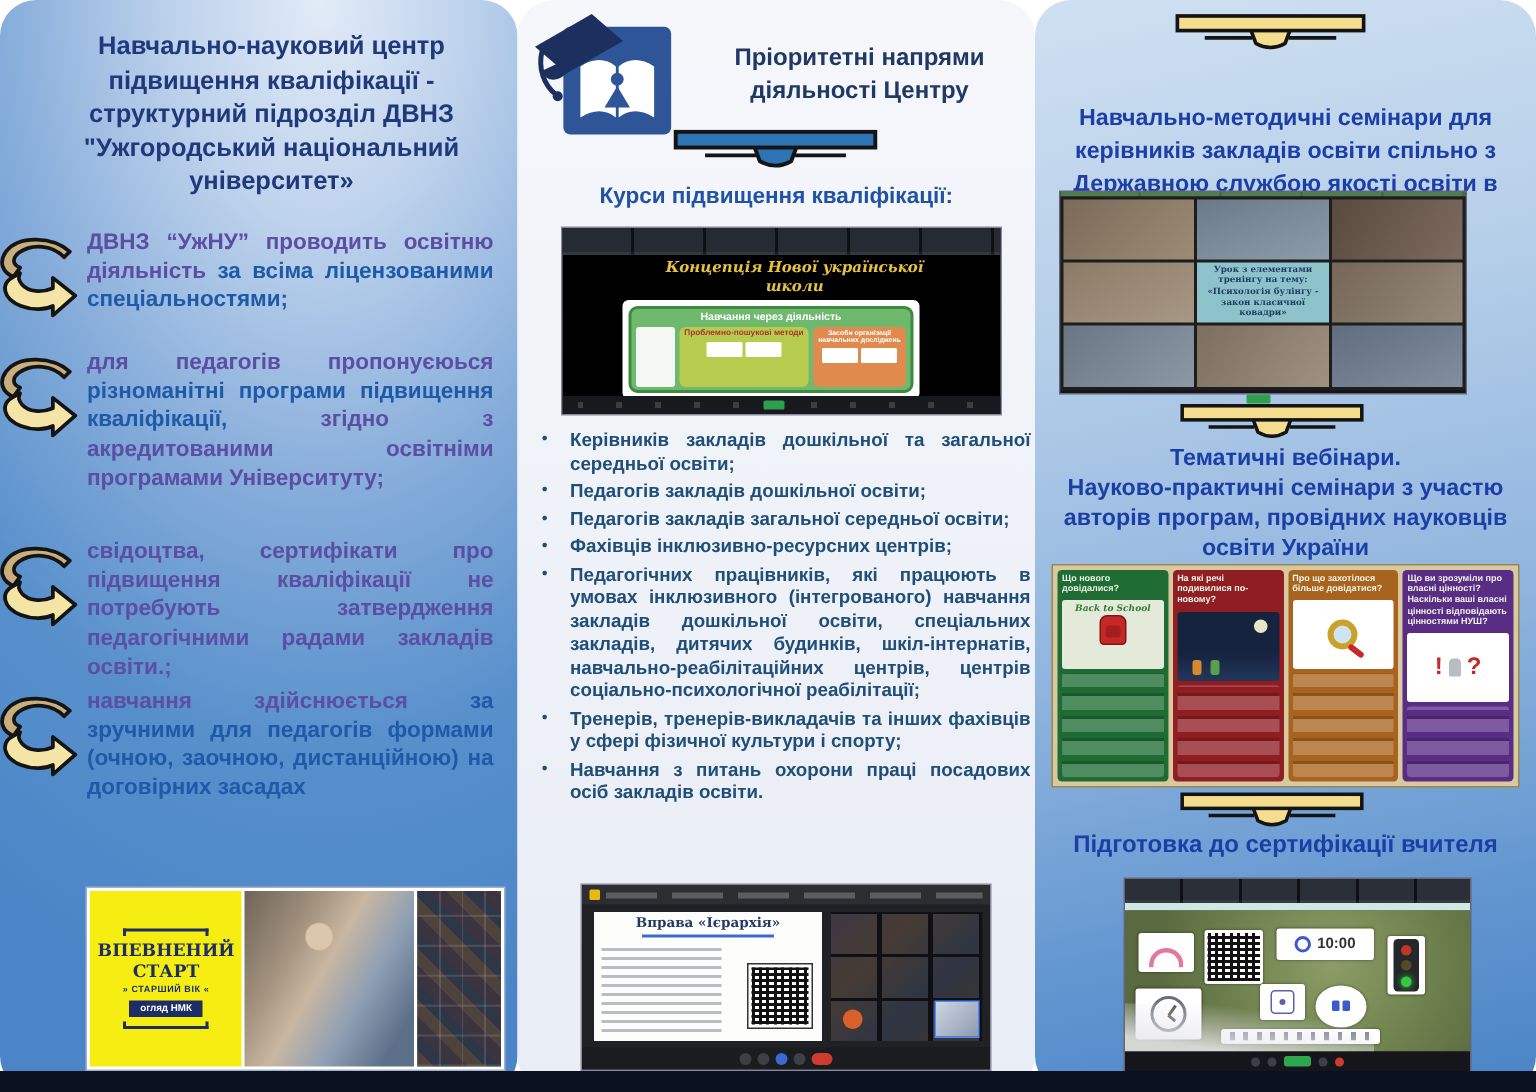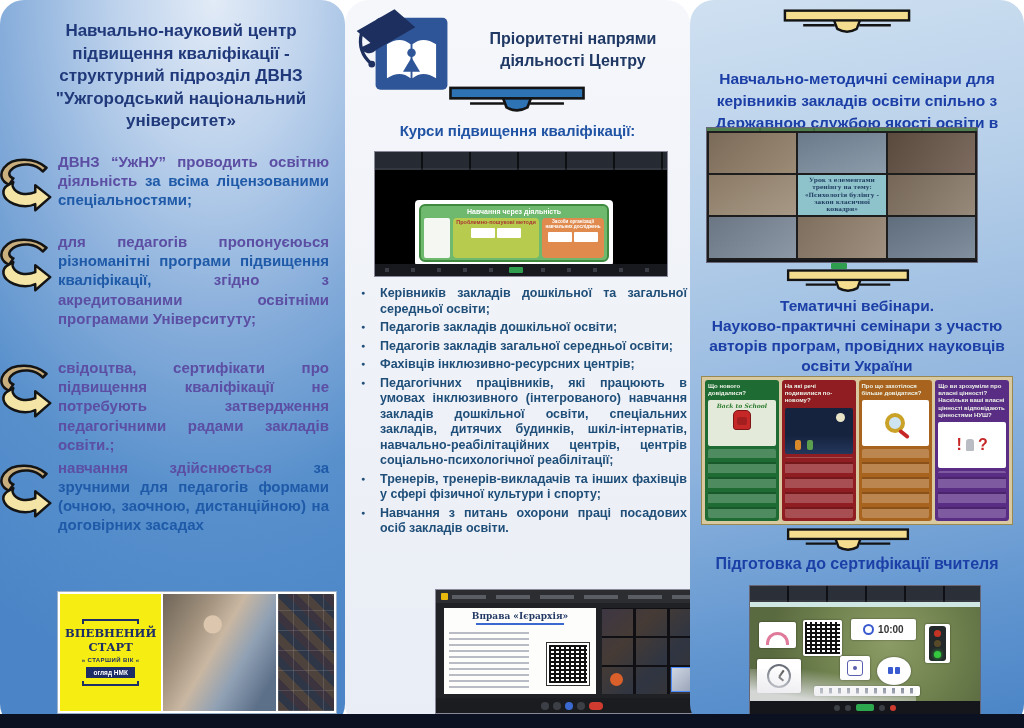--- a/index.html
+++ b/index.html
@@ -77,21 +77,21 @@
     background-size:100% 4px; background-position:10px 4px; background-repeat:no-repeat; }
   .zs-green { position:absolute; left:46%; bottom:3px; width:14px; height:6px; background:#2f9e4f; border-radius:1px; }
 
   .course-list { position:absolute; left:10px; top:286px; width:332px; }
   .course-list ul { list-style:none; }
   .course-list li { position:relative; padding-left:25px; margin-bottom:3px;
     color:#1f4e79; font-weight:bold; font-size:12.5px; line-height:1.24; text-align:justify; }
   .course-list li::before { content:"●"; position:absolute; left:6px; top:3px; font-size:7px; color:#1f4e79; }
 
   .meet-shot { position:absolute; left:43px; top:590px; width:272px; height:123px;
-    background:#202124; box-shadow:0 0 0 1px #889; overflow:hidden;margin-left:48px; }
+    background:#202124; box-shadow:0 0 0 1px #889; overflow:hidden; }
   .ms-topbar { height:13px; background:#2b2d31; display:flex; align-items:center; gap:4px; padding:0 5px; }
   .ms-ico { width:7px; height:7px; background:#e8b80e; border-radius:1px; }
   .ms-bars { flex:1; height:4px; background: repeating-linear-gradient(90deg,#5a5d63 0 34px, rgba(0,0,0,0) 34px 44px); }
   .ms-doc { position:absolute; left:8px; top:18px; width:152px; height:86px; background:#fdfdfb; padding:3px; }
   .ms-doc-title { font-family:"DejaVu Serif",serif; color:#243a66; font-weight:bold; font-size:9px; text-align:center; }
   .ms-link { width:60%; height:2px; background:#3a6ad0; margin:2px auto; }
   .ms-lines { position:absolute; left:5px; top:22px; width:80px; bottom:6px;
     background: repeating-linear-gradient(0deg,#b9bcc4 0 2px, rgba(0,0,0,0) 2px 6px); }
   .ms-qr { position:absolute; right:6px; bottom:8px; width:44px; height:44px; background:#fff; border:1px solid #333; padding:2px; }
   .qr-fill { width:100%; height:100%;
@@ -287,20 +287,21 @@
       <svg viewBox="0 0 220 46" width="148" height="30">
         <path d="M88 20 h44 l-6 16 q-16 9 -32 0 z" fill="#2e74b5" stroke="#141414" stroke-width="4" stroke-linejoin="round"></path>
         <path d="M38 30 H90 M130 30 H182" stroke="#141414" stroke-width="4"></path>
         <rect x="8" y="6" width="204" height="16" fill="#2e74b5" stroke="#141414" stroke-width="4"></rect>
       </svg>
     </div>
     <div class="c-heading">Курси підвищення кваліфікації:</div>
 
     <div class="zoom-shot">
       <div class="zs-strip"></div>
+      <div class="zs-script">Концепція Нової української школи</div>
       <div class="slide-card">
         <div class="sc-green">
           <div class="sc-title">Навчання через діяльність</div>
           <div class="sc-row">
             <div class="sc-white"></div>
             <div class="sc-yg">
               <div class="t">Проблемно-пошукові методи</div>
               <div class="chips">
                   <div class="chip"></div>
                   <div class="chip"></div>

